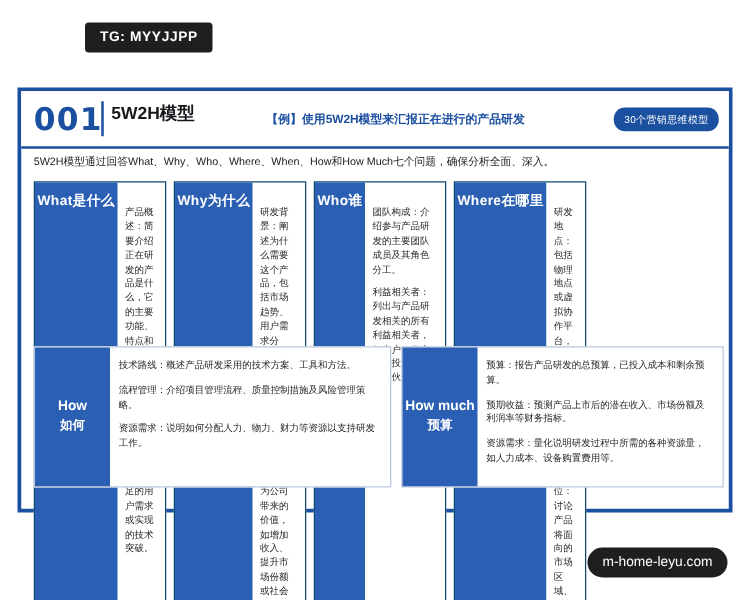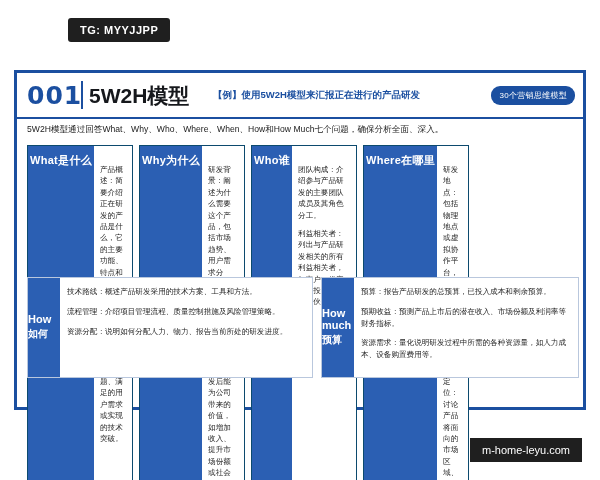--- a/index.html
+++ b/index.html
@@ -66,21 +66,21 @@
     left: 64px;
     top: 8px;
     width: 2px;
     height: 28px;
     background: #1b4fa0;
   }
   .hdr-title {
     position: absolute;
     left: 72px;
     top: 9px;
-    font-size: 21px;
+    font-size: 14px;
     font-weight: bold;
     color: #16181c;
   }
   .hdr-sub {
     position: absolute;
     left: 196px;
     top: 16px;
     font-size: 9.5px;
     color: #1b4fa0;
     font-weight: bold;
@@ -151,26 +151,26 @@
   }
   .panel {
     border: 1px solid #b9c7dd;
     box-sizing: border-box;
     display: flex;
     background: #ffffff;
   }
   .panel.how { width: 286px; }
   .panel.howmuch { width: 258px; }
   .panel-label {
-    width: 32px;
+    width: 60px;
     background: #2b5fb3;
     color: #ffffff;
     display: flex;
     flex-direction: column;
-    align-items: flex-start;
+    align-items: center;
     justify-content: center;
     font-weight: bold;
     flex: none;
   }
   .panel-label .en { font-size: 11px; }
   .panel-label .cn { font-size: 10px; margin-top: 2px; }
   .panel-body {
     padding: 8px 7px;
     font-size: 7.6px;
     line-height: 1.55;
@@ -180,21 +180,21 @@
   .panel-body .item { margin-bottom: 8px; }
   
   .site-badge {
     position: absolute;
     right: 18px;
     bottom: 18px;
     background: #1f1f1f;
     color: #ffffff;
     font-size: 11px;
     padding: 6px 12px;
-    border-radius: 0;
+    border-radius: 12px;
     font-family: "Liberation Sans", sans-serif;
   }
 </style>
 </head>
 <body>
 
 <div class="page">
 
   <div class="tg-badge">TG: MYYJJPP</div>
 
@@ -250,21 +250,21 @@
     <div class="bottom">
 
       <div class="panel how">
         <div class="panel-label">
           <span class="en">How</span>
           <span class="cn">如何</span>
         </div>
         <div class="panel-body">
           <div class="item">技术路线：概述产品研发采用的技术方案、工具和方法。</div>
           <div class="item">流程管理：介绍项目管理流程、质量控制措施及风险管理策略。</div>
-          <div class="item">资源分配：说明如何分配人力、物力、报告当前所处的研发进度。</div>
+          <div class="item">资源需求：说明如何分配人力、物力、财力等资源以支持研发工作。</div>
         </div>
       </div>
 
       <div class="panel howmuch">
         <div class="panel-label">
           <span class="en">How much</span>
           <span class="cn">预算</span>
         </div>
         <div class="panel-body">
           <div class="item">预算：报告产品研发的总预算，已投入成本和剩余预算。</div>

